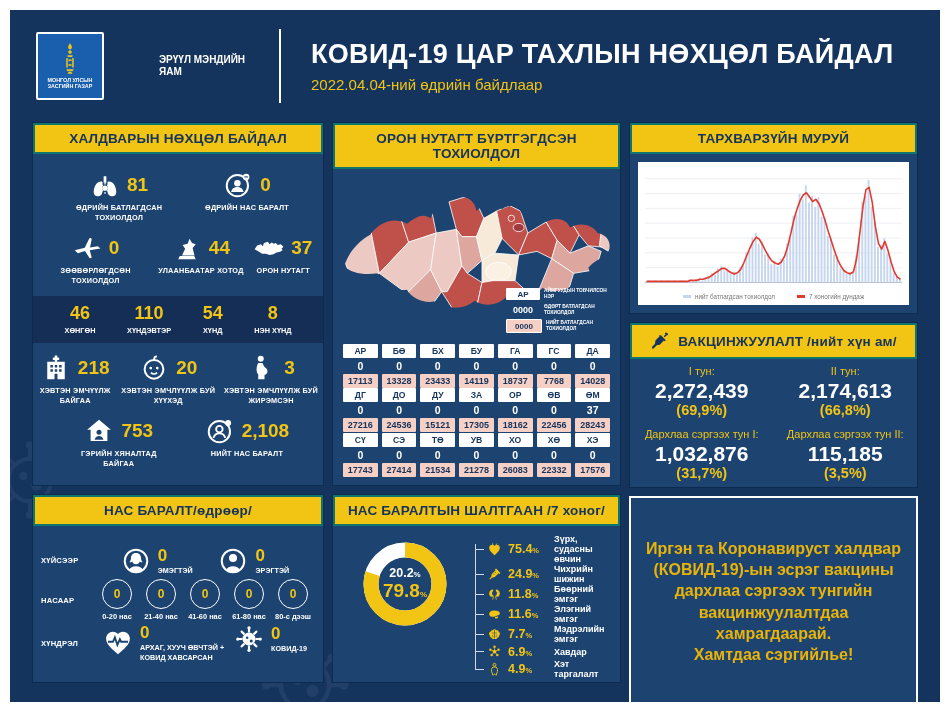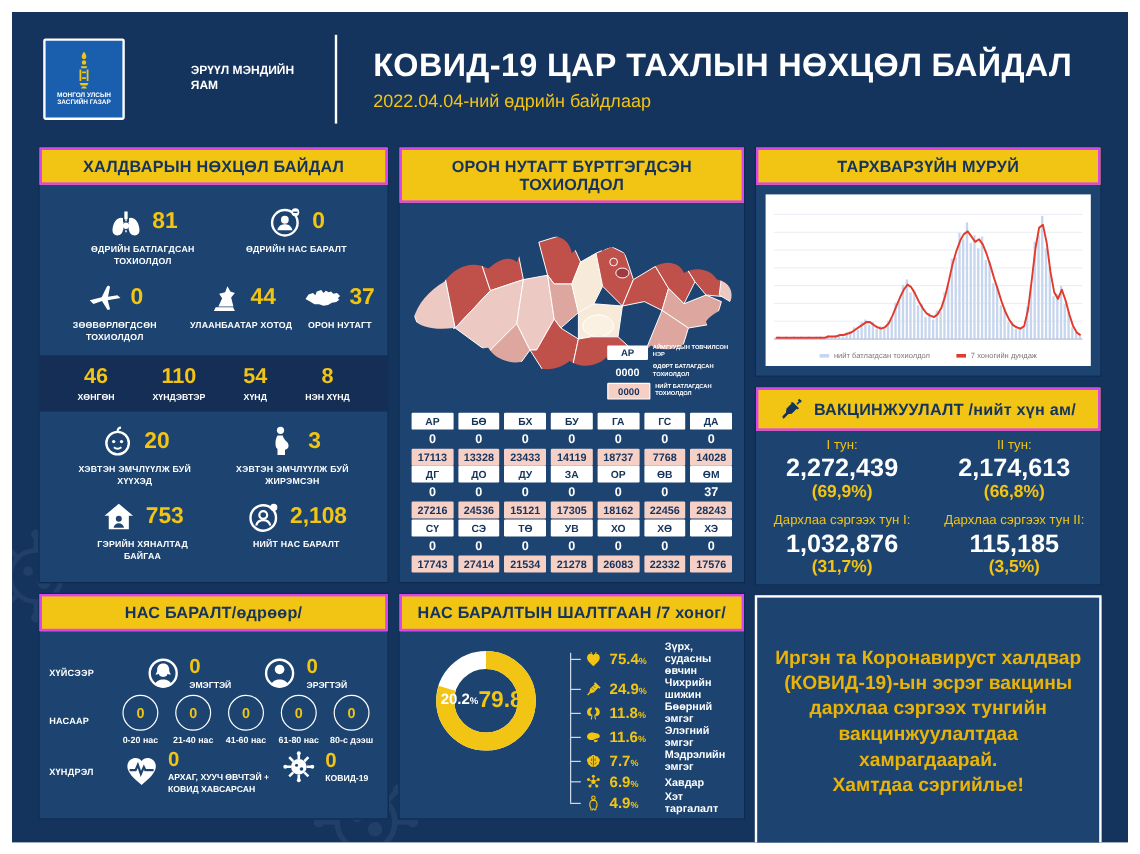--- a/index.html
+++ b/index.html
@@ -10,21 +10,21 @@
   .logo-box{width:64px;height:64px;background:#1a5fae;border:2px solid #fff;border-radius:2px;display:flex;flex-direction:column;align-items:center;justify-content:center;gap:2px;}
   .logo-org{font-size:5.4px;font-weight:bold;color:#fff;text-align:center;line-height:1.2;}
   .ministry{width:96px;font-size:10px;font-weight:bold;color:#fff;line-height:1.25;margin-left:39px;}
   .vdiv{width:2px;height:74px;background:#ffffff;margin:0 8px;}
   .title-block{display:flex;flex-direction:column;gap:6px;padding-left:6px;}
   .title{font-size:27px;font-weight:bold;color:#ffffff;letter-spacing:.3px;}
   .hdate{font-size:15px;color:#f2c413;}
   
   .cols{display:grid;grid-template-columns:1fr 1fr 1fr;gap:8px;padding:0 22px;position:relative;}
   .panel{background:#1d4471;border:1px solid #0d2a4f;display:flex;flex-direction:column;position:relative;}
-  .p-head{background:#f2c413;border:2px solid #d946ef;color:#14335d;font-weight:bold;text-align:center;font-size:13.5px;padding:6px 2px;letter-spacing:.2px;display:flex;align-items:center;justify-content:center;gap:8px;}
+  .p-head{background:#f2c413;border:2px solid #0f766e;color:#14335d;font-weight:bold;text-align:center;font-size:13.5px;padding:6px 2px;letter-spacing:.2px;display:flex;align-items:center;justify-content:center;gap:8px;}
   .pA{height:362px}.pB{height:187px;margin-top:8px}.pC{height:190px}.pD{height:164px;margin-top:8px}.pE{height:187px;margin-top:8px}
   .pMapBody{flex:1;display:flex;flex-direction:column;}
   
   .stats-row{display:flex;justify-content:space-evenly;align-items:flex-start;}
   .stat{display:flex;flex-direction:column;align-items:center;max-width:104px;}
   .stat-top{display:flex;align-items:center;gap:7px;}
   .stat-icon{width:30px;height:30px;color:#fff;}
   .stat-icon svg{width:100%;height:100%;}
   .stat-val{font-size:19px;font-weight:bold;color:#f2c413;}
   .stat-lbl{margin-top:3px;font-size:7.3px;font-weight:bold;color:#fff;text-align:center;line-height:1.35;letter-spacing:.2px;}
@@ -60,21 +60,21 @@
   .region-groups{padding:4px 10px 8px;display:flex;flex-direction:column;justify-content:space-evenly;flex:1;}
   .rg{display:grid;grid-template-columns:repeat(7,1fr);gap:4px;}
   .rc{display:flex;flex-direction:column;gap:2px;text-align:center;}
   .rc-abbr{background:#fff;color:#14335d;font-weight:bold;font-size:8.6px;padding:2px 0;border-radius:1px;}
   .rc-daily{color:#fff;font-weight:bold;font-size:10.5px;}
   .rc-total{background:#f6cfc5;color:#14335d;font-weight:bold;font-size:9px;padding:2px 0;border-radius:1px;}
   
   .cz-body{flex:1;display:flex;padding:8px 8px 6px;gap:4px;}
   .cz-left{width:128px;display:flex;flex-direction:column;align-items:center;}
   .donut-wrap{position:relative;width:100px;height:100px;}
-  .donut-center{position:absolute;inset:0;display:flex;flex-direction:row;align-items:center;justify-content:center;line-height:1.05;}
+  .donut-center{position:absolute;inset:0;display:flex;flex-direction:column;align-items:center;justify-content:center;line-height:1.05;}
   .dc-small{font-size:12.5px;font-weight:bold;color:#fff;}
   .dc-big{font-size:19px;font-weight:bold;color:#f2c413;}
   .dc-small .u,.dc-big .u{font-size:8px;}
   .cz-legend{margin-top:6px;display:flex;flex-direction:column;gap:4px;width:100%;padding-left:6px;}
   .cz-leg-row{display:flex;gap:6px;align-items:flex-start;}
   .sw{width:9px;height:9px;margin-top:1px;flex:none;}
   .cz-leg-lbl{font-size:8.6px;font-weight:bold;line-height:1.25;}
   .cz-list{flex:1;position:relative;display:flex;flex-direction:column;justify-content:space-evenly;padding-left:14px;}
   .cz-list::before{content:"";position:absolute;left:2px;top:10px;bottom:10px;border-left:1.4px solid #cfd8e8;}
   .cause{display:flex;align-items:center;gap:6px;position:relative;}
@@ -352,20 +352,29 @@
                 <div class="sev-lbl">ХҮНД</div>
               </div>
 
               <div class="sev">
                 <div class="sev-val">8</div>
                 <div class="sev-lbl">НЭН ХҮНД</div>
               </div>
             </div>
           <div class="stats-row">
 
+              <div class="stat">
+                <div class="stat-top">
+                  <span class="stat-icon"><svg>
+                      <use href="#i-hospital"></use>
+                    </svg></span>
+                  <span class="stat-val">218</span>
+                </div>
+                <div class="stat-lbl">ХЭВТЭН ЭМЧҮҮЛЖ БАЙГАА</div>
+              </div>
 
               <div class="stat">
                 <div class="stat-top">
                   <span class="stat-icon"><svg>
                       <use href="#i-baby"></use>
                     </svg></span>
                   <span class="stat-val">20</span>
                 </div>
                 <div class="stat-lbl">ХЭВТЭН ЭМЧЛҮҮЛЖ БУЙ ХҮҮХЭД</div>
               </div>

